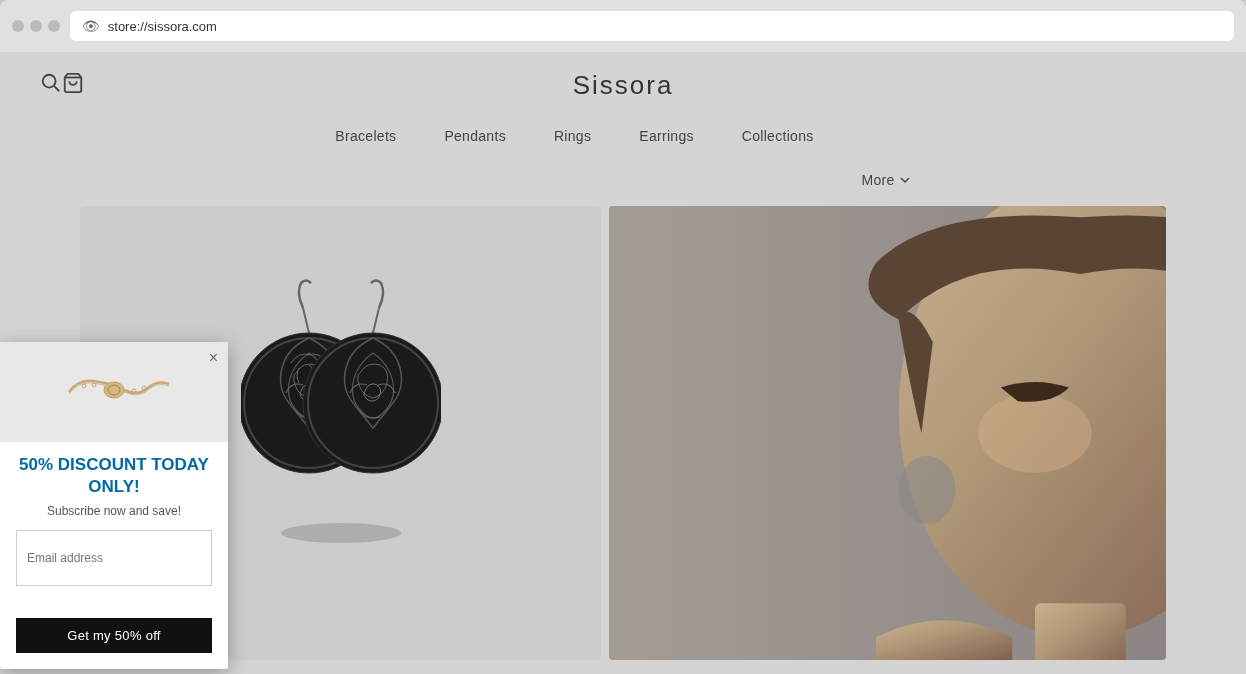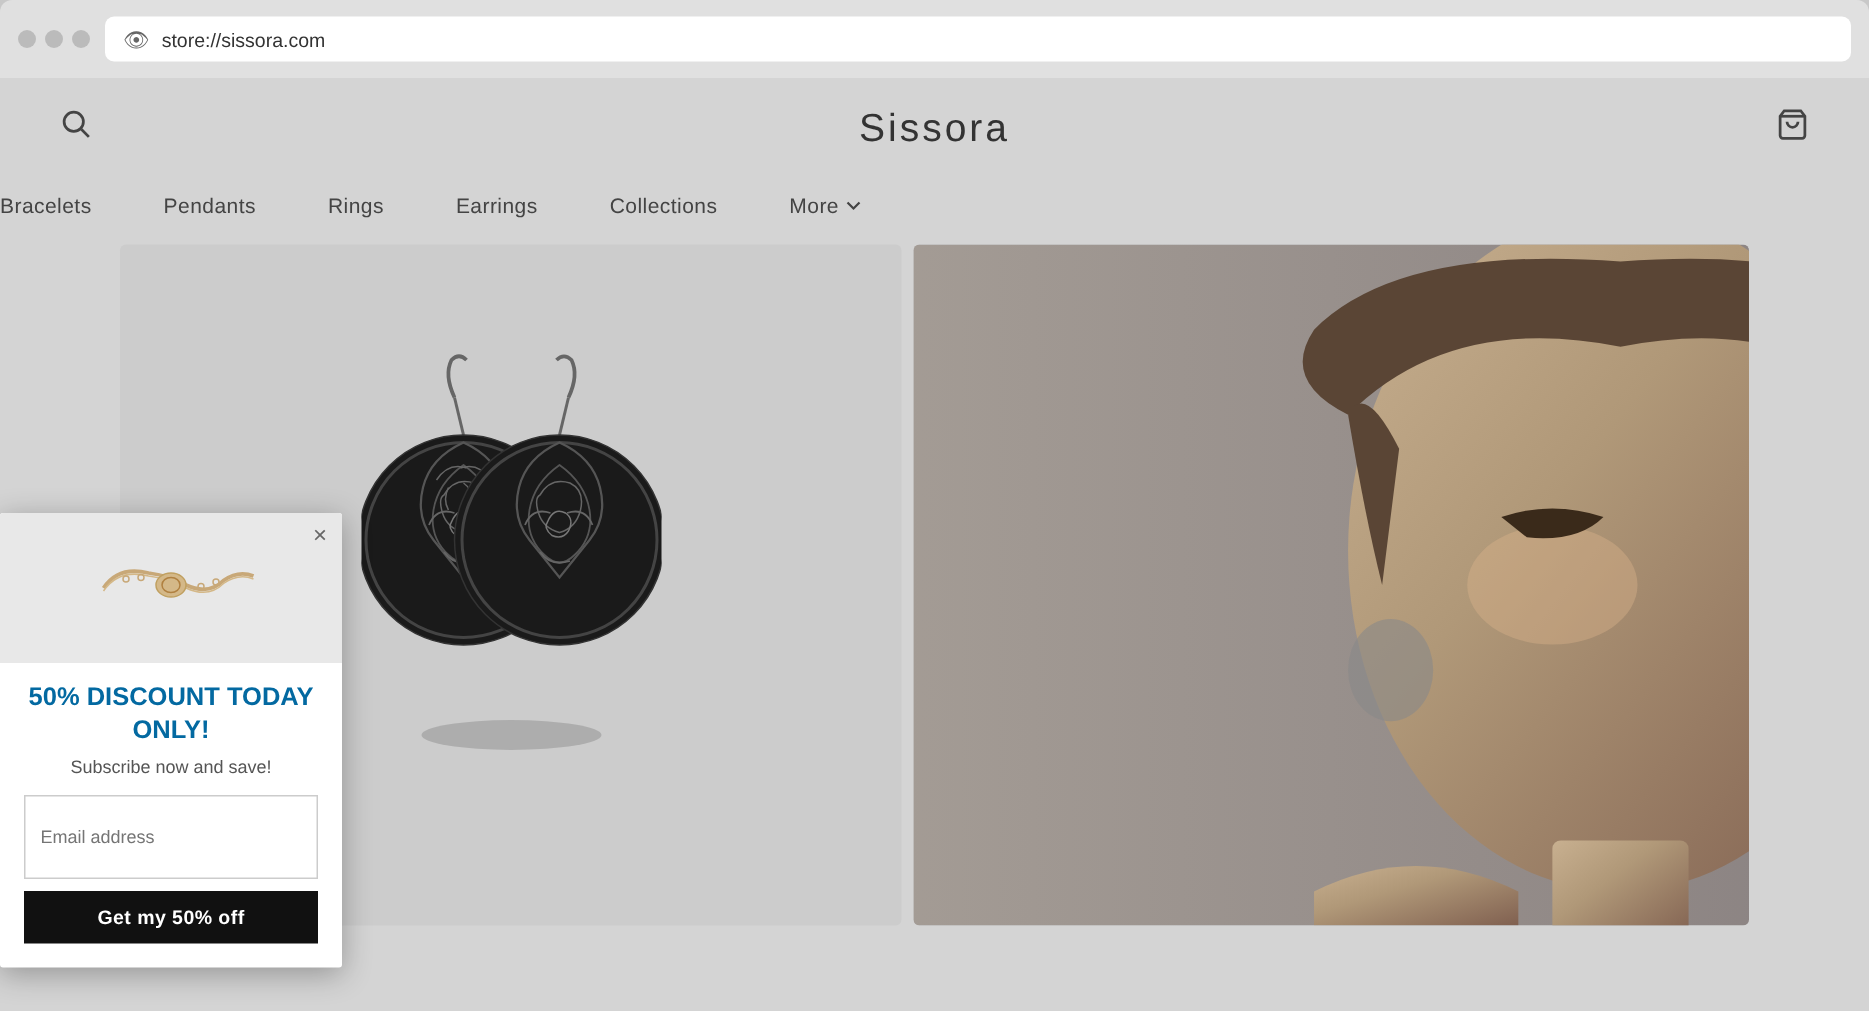--- a/index.html
+++ b/index.html
@@ -72,21 +72,20 @@
       font-size: 13px;
       letter-spacing: 1px;
     }
 
     
     .header {
       background: #d4d4d4;
       padding: 20px 40px;
       display: flex;
       align-items: center;
-      justify-content: space-between;
       position: relative;
     }
 
     .header-logo {
       position: absolute;
       left: 50%;
       transform: translateX(-50%);
       font-size: 26px;
       letter-spacing: 2px;
       color: #333;
@@ -97,37 +96,39 @@
       cursor: pointer;
     }
 
     .header-cart {
       cursor: pointer;
     }
 
     
     .nav {
       display: flex;
+      justify-content: center;
       gap: 48px;
       padding: 10px 0 18px;
       background: #d4d4d4;
     }
 
     .nav-item {
       font-size: 14px;
       color: #444;
       cursor: pointer;
       text-decoration: none;
       letter-spacing: 0.3px;
     }
 
     .nav-more {
       display: flex;
       align-items: center;
       gap: 4px;
+      margin-top: 44px;
     }
 
     
     .main-content {
       display: flex;
       gap: 0;
       padding: 0 80px;
       height: calc(674px - 52px - 48px - 70px - 50px);
     }
 
@@ -238,23 +239,24 @@
       outline: none;
     }
 
     .popup-button {
       width: 100%;
       background: #111;
       color: white;
       border: none;
       padding: 10px;
       font-size: 13px;
-      font-weight: 700;
+      font-weight: 400;
       cursor: pointer;
       letter-spacing: 0.3px;
+      margin-top: 24px;
     }
 
     
     .search-svg {
       width: 22px;
       height: 22px;
     }
 
     .cart-svg {
       width: 22px;

